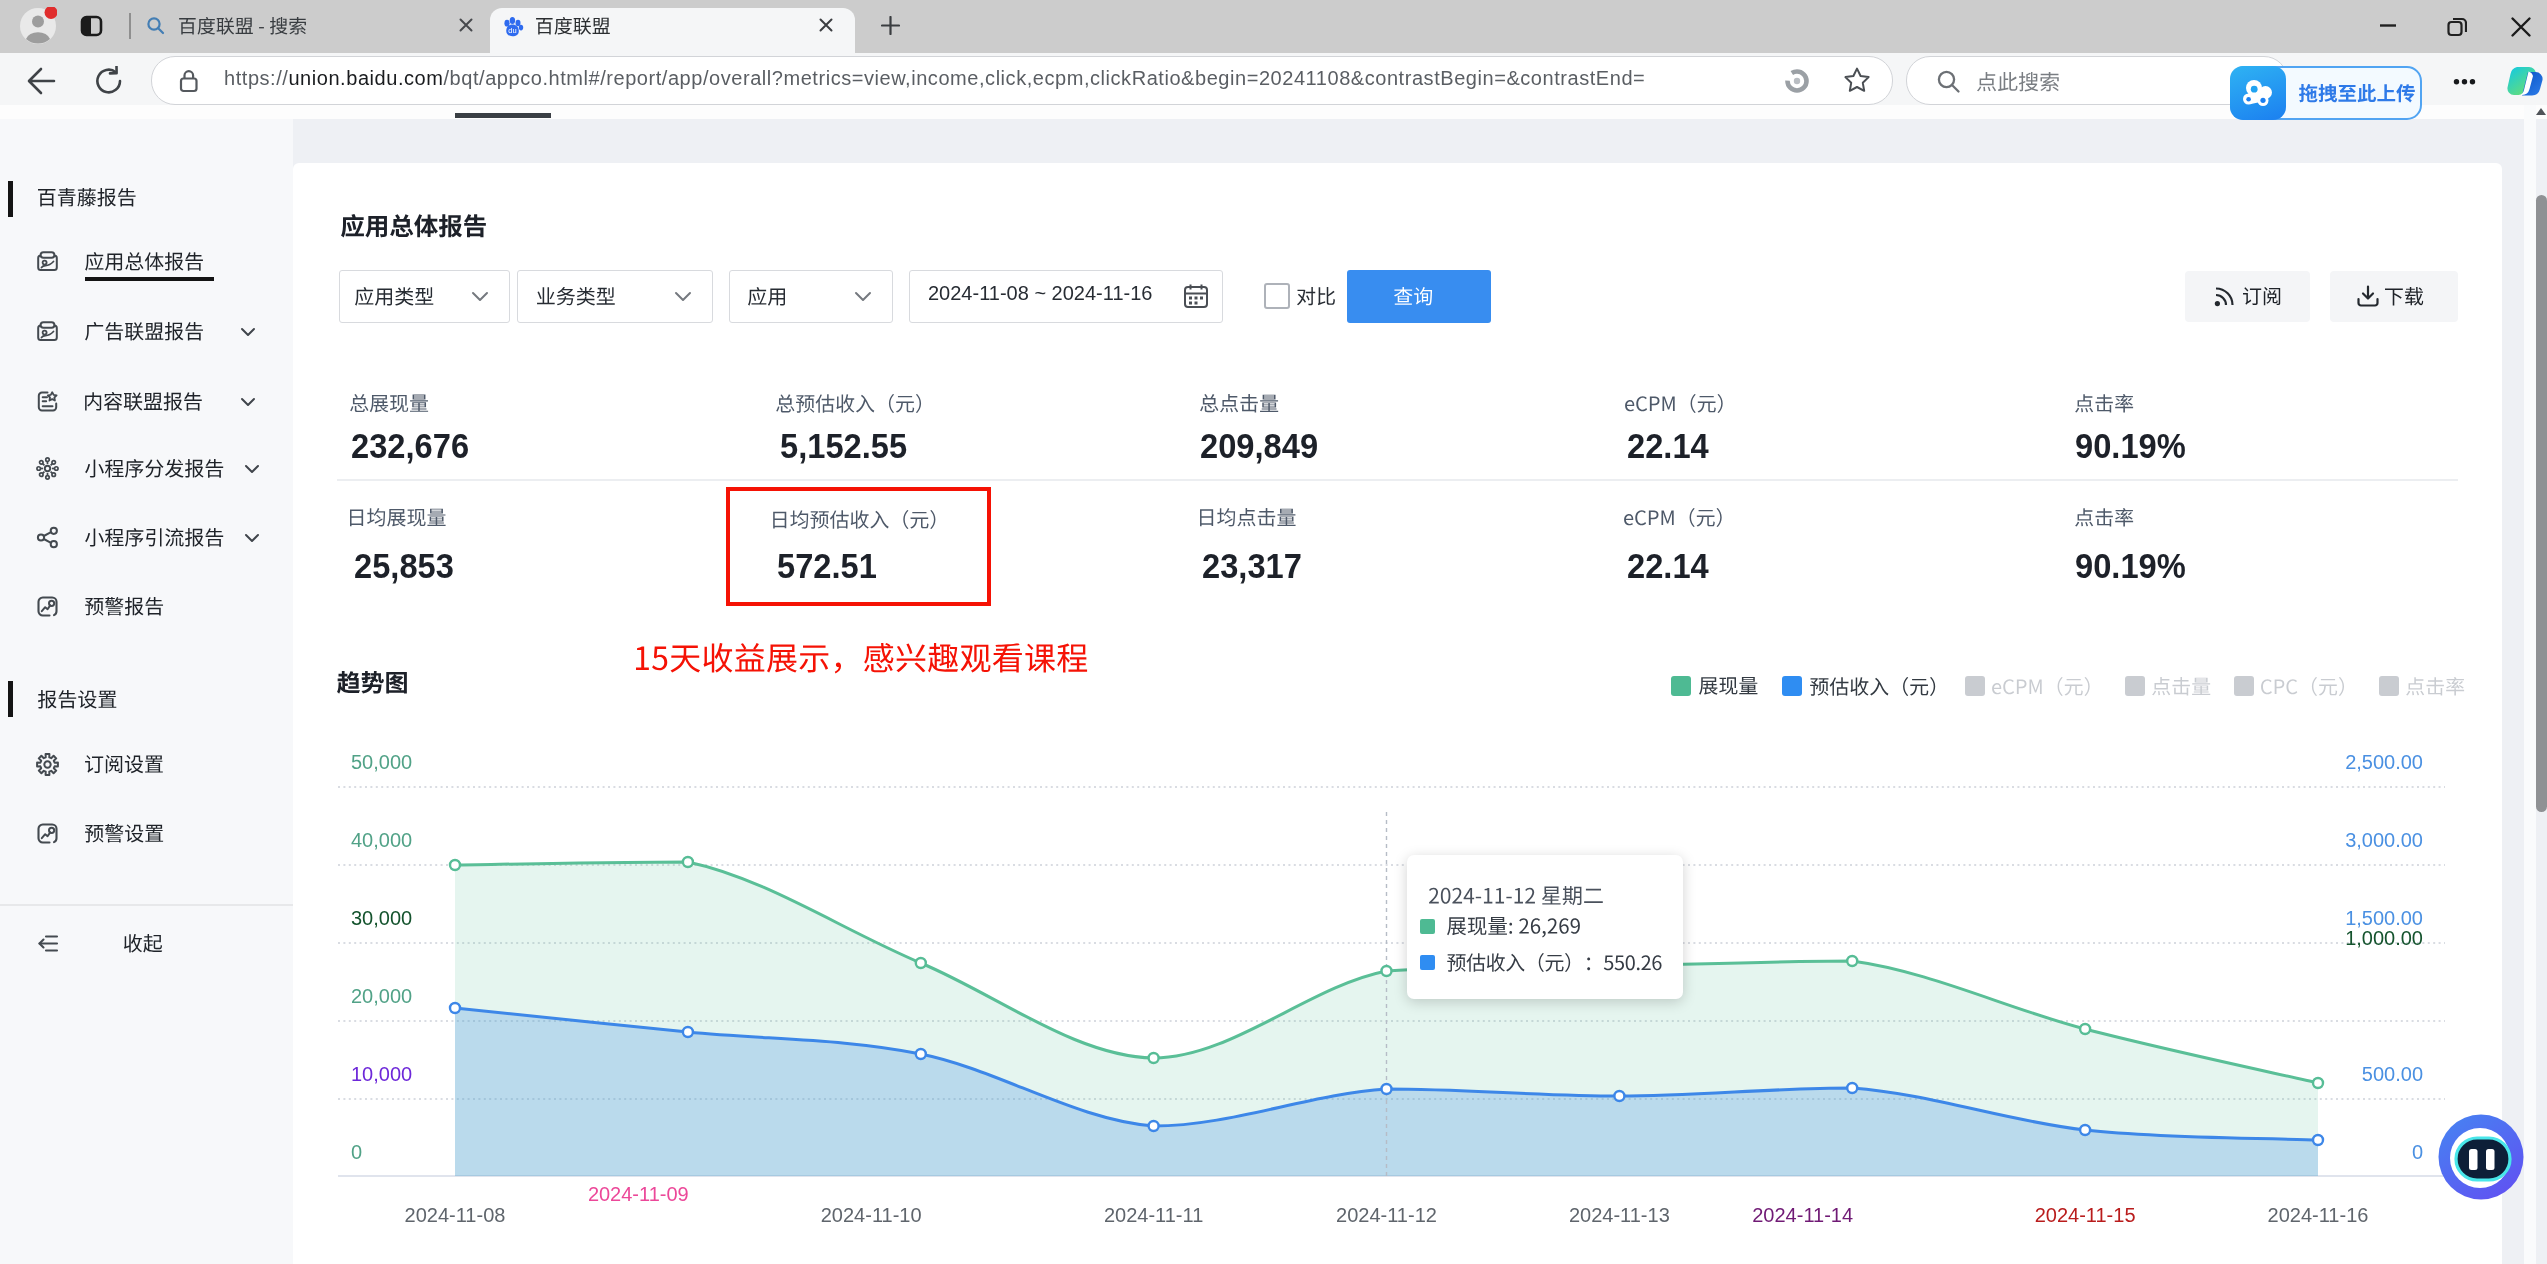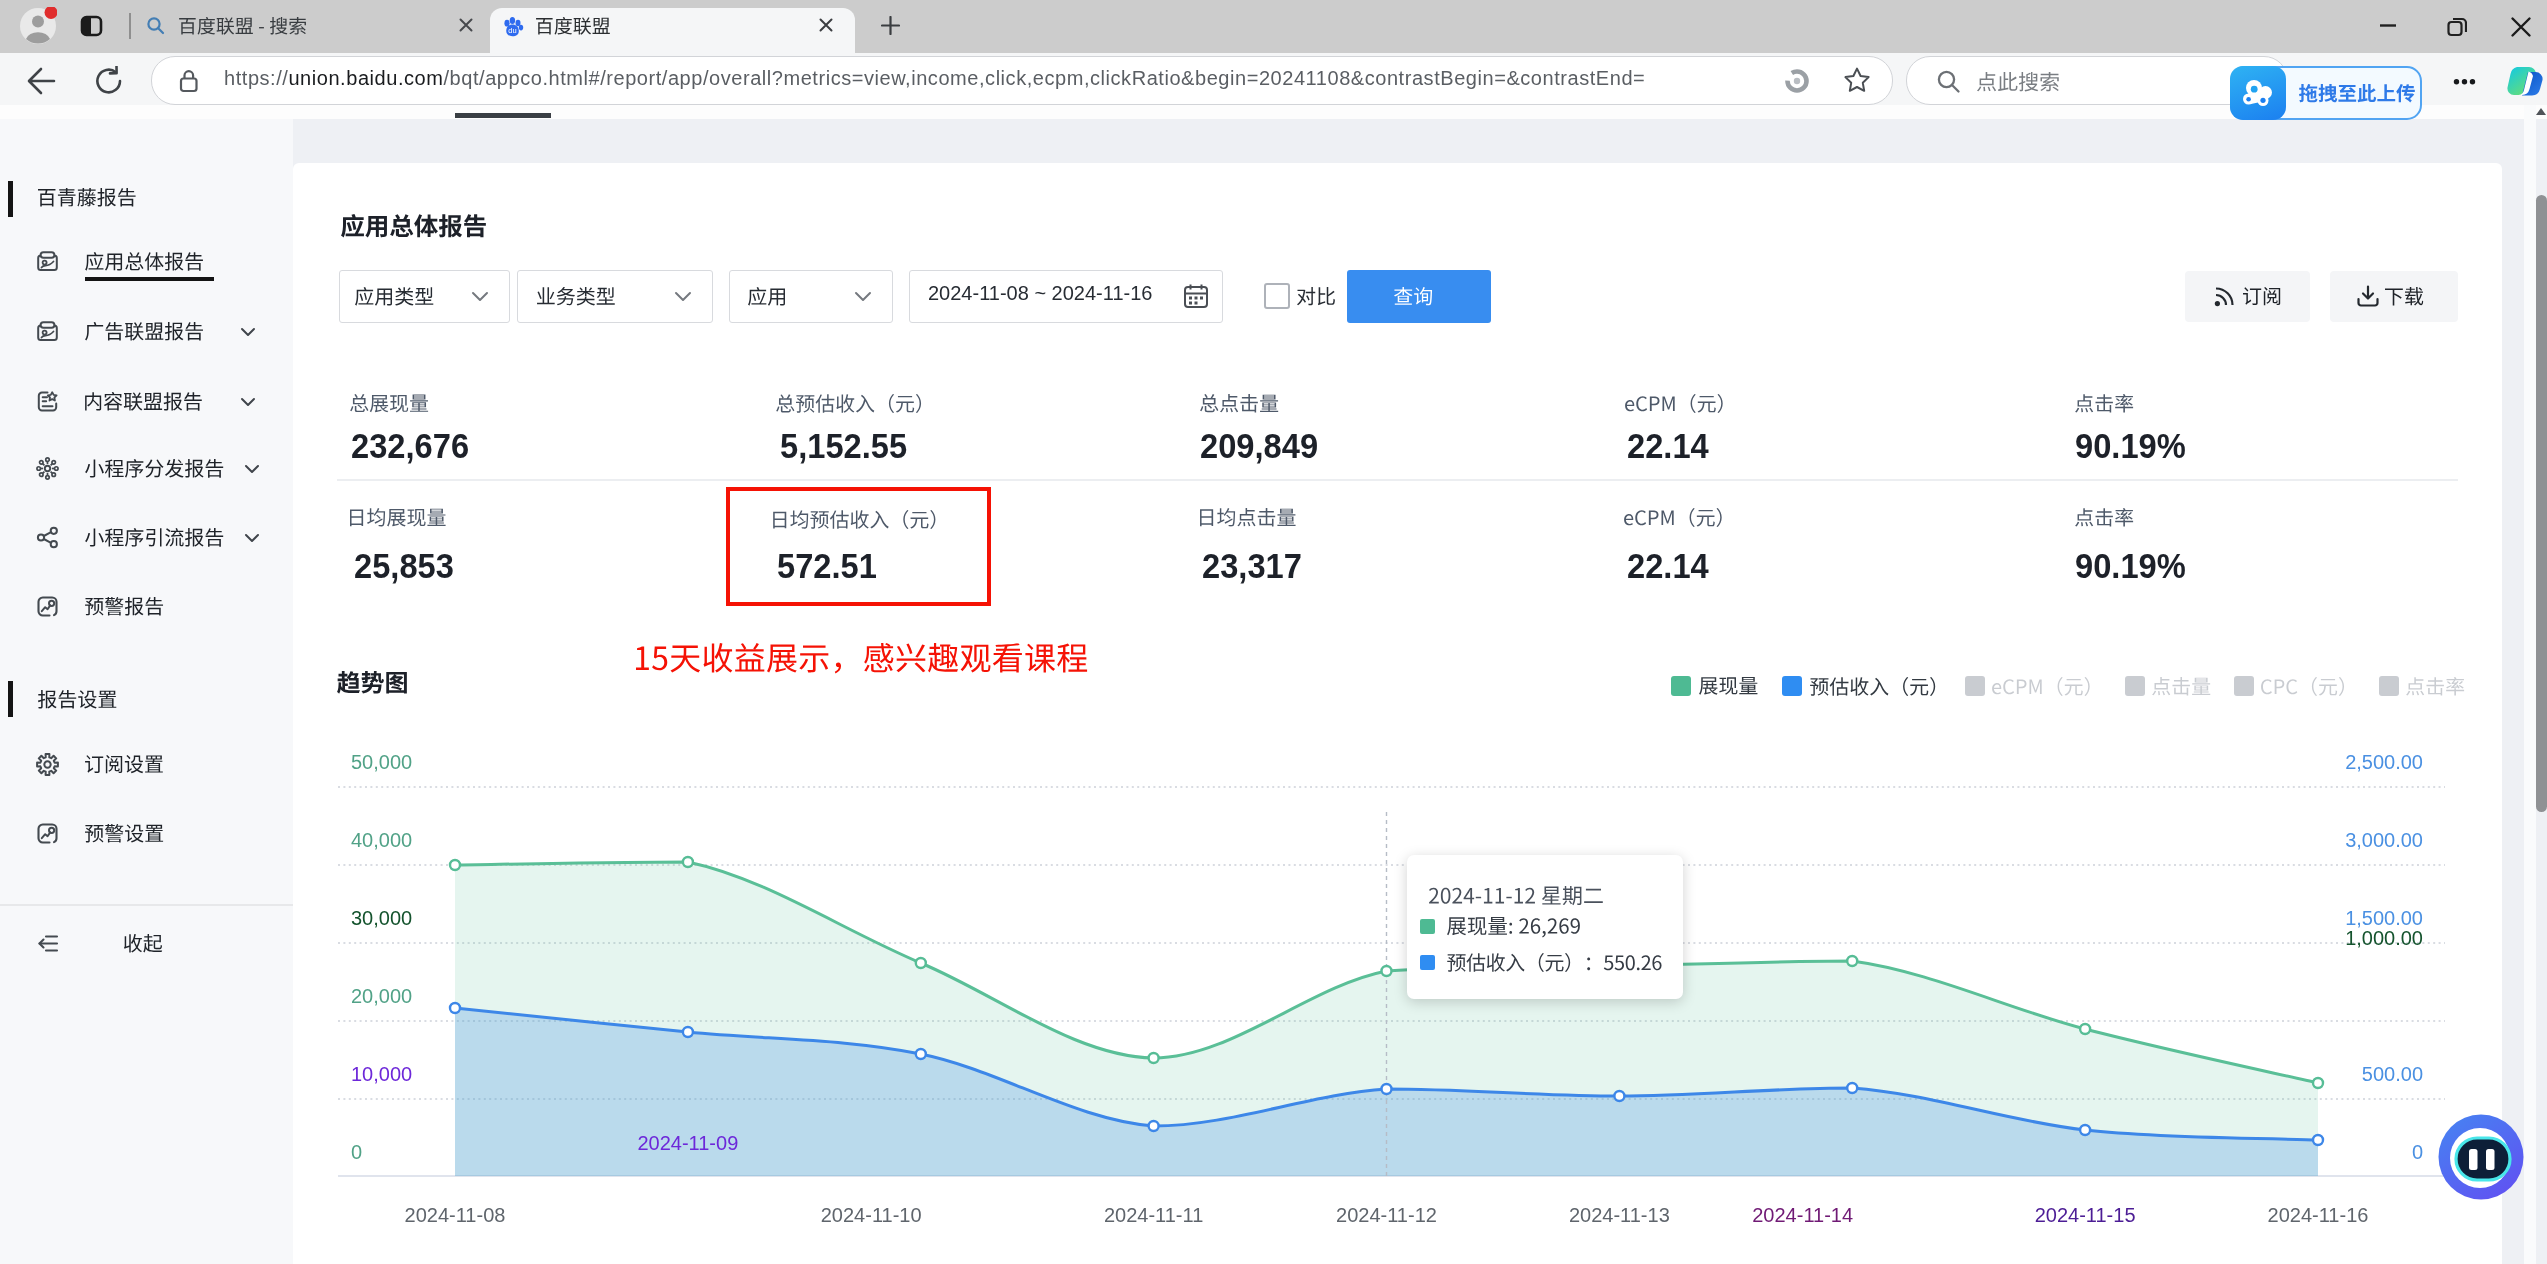--- a/index.html
+++ b/index.html
@@ -767,27 +767,27 @@
     <div style="position:absolute;left:351px;top:984.6px;font:400 20px 'Liberation Sans', sans-serif;color:#51a287;white-space:nowrap;letter-spacing:0">20,000</div>
     <div style="position:absolute;left:351px;top:1062.6px;font:400 20px 'Liberation Sans', sans-serif;color:#6d28d9;white-space:nowrap;letter-spacing:0">10,000</div>
     <div style="position:absolute;left:351px;top:1140.6px;font:400 20px 'Liberation Sans', sans-serif;color:#51a287;white-space:nowrap;letter-spacing:0">0</div>
     <div style="position:absolute;left:2303px;top:750.6px;width:120px;text-align:right;font:400 20px 'Liberation Sans', sans-serif;color:#4a90e2;white-space:nowrap;letter-spacing:0">2,500.00</div>
     <div style="position:absolute;left:2303px;top:828.6px;width:120px;text-align:right;font:400 20px 'Liberation Sans', sans-serif;color:#4a90e2;white-space:nowrap;letter-spacing:0">3,000.00</div>
     <div style="position:absolute;left:2303px;top:906.6px;width:120px;text-align:right;font:400 20px 'Liberation Sans', sans-serif;color:#4a90e2;white-space:nowrap;letter-spacing:0">1,500.00</div>
     <div style="position:absolute;left:2303px;top:927px;width:120px;text-align:right;font:400 20px 'Liberation Sans', sans-serif;color:#14532d;white-space:nowrap;letter-spacing:0">1,000.00</div>
     <div style="position:absolute;left:2303px;top:1062.6px;width:120px;text-align:right;font:400 20px 'Liberation Sans', sans-serif;color:#4a90e2;white-space:nowrap;letter-spacing:0">500.00</div>
     <div style="position:absolute;left:2303px;top:1140.6px;width:120px;text-align:right;font:400 20px 'Liberation Sans', sans-serif;color:#4a90e2;white-space:nowrap;letter-spacing:0">0</div>
     <div style="position:absolute;left:355.0px;top:1203.6px;width:200px;text-align:center;font:400 20px 'Liberation Sans', sans-serif;color:#5f656c;white-space:nowrap;letter-spacing:0">2024-11-08</div>
-    <div style="position:absolute;left:587.875px;top:1132px;width:200px;text-align:center;font:400 20px 'Liberation Sans', sans-serif;color:#6d28d9;white-space:nowrap;letter-spacing:0">2024-11-09</div>
+    <div style="position:absolute;left:587.875px;top:1183px;width:200px;text-align:left;font:400 20px 'Liberation Sans', sans-serif;color:#ec4899;white-space:nowrap;letter-spacing:0">2024-11-09</div>
     <div style="position:absolute;left:820.75px;top:1203.6px;width:200px;text-align:left;font:400 20px 'Liberation Sans', sans-serif;color:#5f656c;white-space:nowrap;letter-spacing:0">2024-11-10</div>
     <div style="position:absolute;left:1053.625px;top:1203.6px;width:200px;text-align:center;font:400 20px 'Liberation Sans', sans-serif;color:#5f656c;white-space:nowrap;letter-spacing:0">2024-11-11</div>
     <div style="position:absolute;left:1286.5px;top:1203.6px;width:200px;text-align:center;font:400 20px 'Liberation Sans', sans-serif;color:#5f656c;white-space:nowrap;letter-spacing:0">2024-11-12</div>
     <div style="position:absolute;left:1519.375px;top:1203.6px;width:200px;text-align:center;font:400 20px 'Liberation Sans', sans-serif;color:#5f656c;white-space:nowrap;letter-spacing:0">2024-11-13</div>
     <div style="position:absolute;left:1752.25px;top:1203.6px;width:200px;font:400 20px 'Liberation Sans', sans-serif;color:#701a75;white-space:nowrap;letter-spacing:0">2024-11-14</div>
-    <div style="position:absolute;left:1985.125px;top:1203.6px;width:200px;text-align:center;font:400 20px 'Liberation Sans', sans-serif;color:#4c1d95;white-space:nowrap;letter-spacing:0">2024-11-15</div>
+    <div style="position:absolute;left:1985.125px;top:1203.6px;width:200px;text-align:center;font:400 20px 'Liberation Sans', sans-serif;color:#b91c1c;white-space:nowrap;letter-spacing:0">2024-11-15</div>
     <div style="position:absolute;left:2218.0px;top:1203.6px;width:200px;text-align:center;font:400 20px 'Liberation Sans', sans-serif;color:#5f656c;white-space:nowrap;letter-spacing:0">2024-11-16</div>
     <div style="position:absolute;left:1407px;top:855px;width:276px;height:144px;background:#fff;border-radius:7px;box-shadow:0 3px 14px rgba(0,0,0,0.18)"></div>
     <svg style="position:absolute;left:1428.5px;top:886.4px;overflow:visible" width="173.8" height="19.2" viewBox="40 -828 8274 912">
       <g transform="scale(1,-1)" fill="#4a515c">
         <use href="#gr32" x="0"></use>
         <use href="#gr30" x="555"></use>
         <use href="#gr32" x="1110"></use>
         <use href="#gr34" x="1665"></use>
         <use href="#gr2d" x="2220"></use>
         <use href="#gr31" x="2567"></use>

